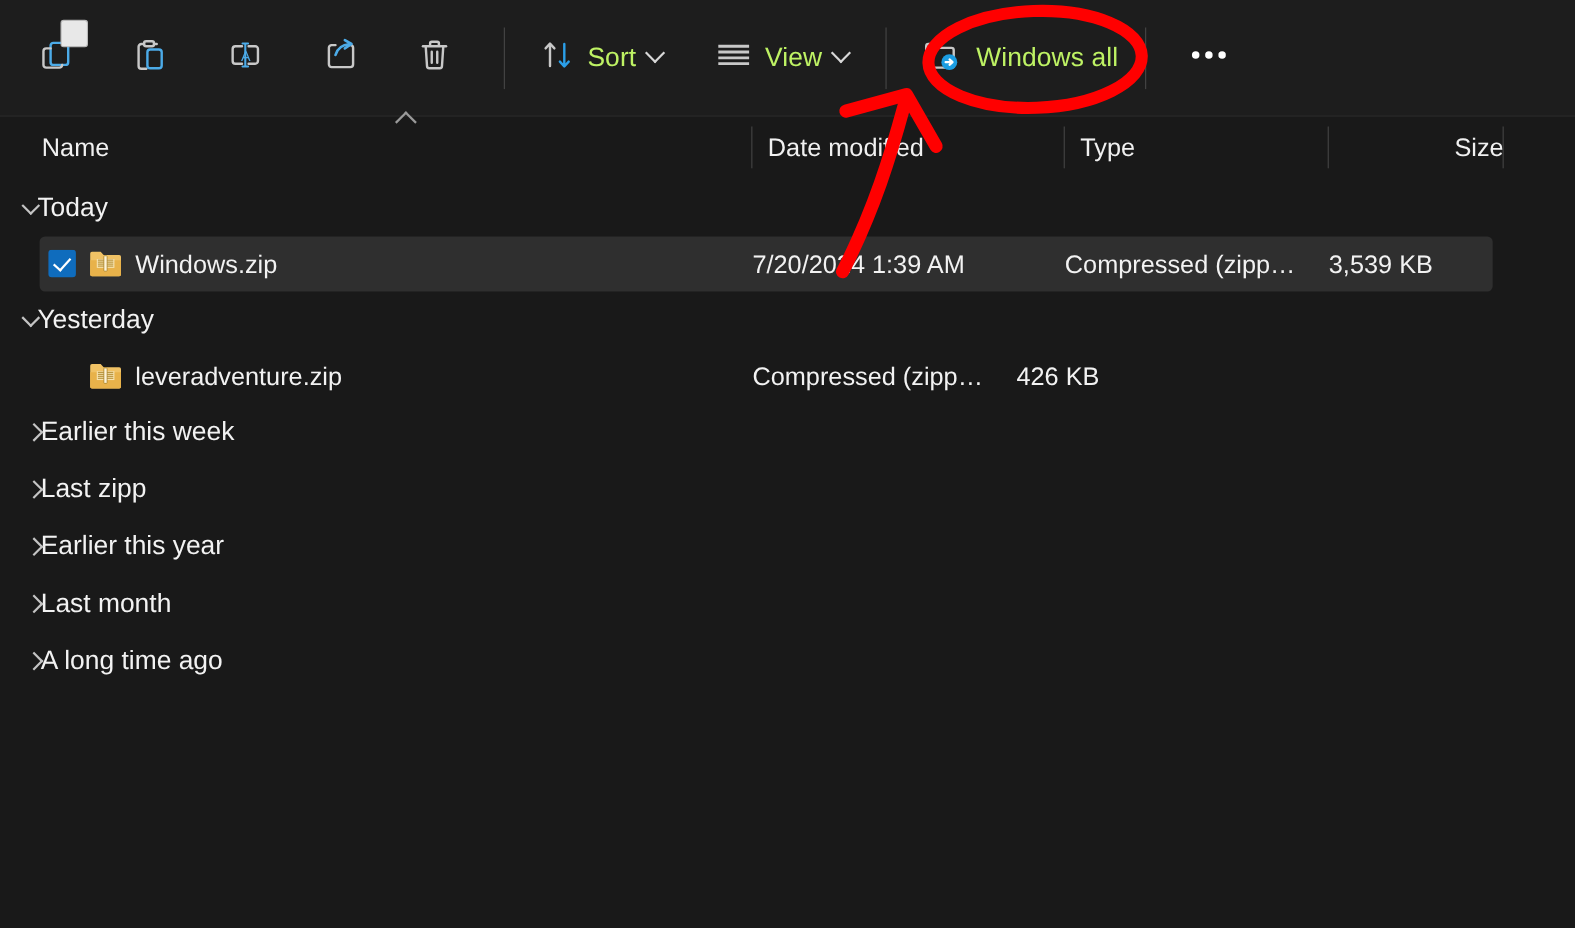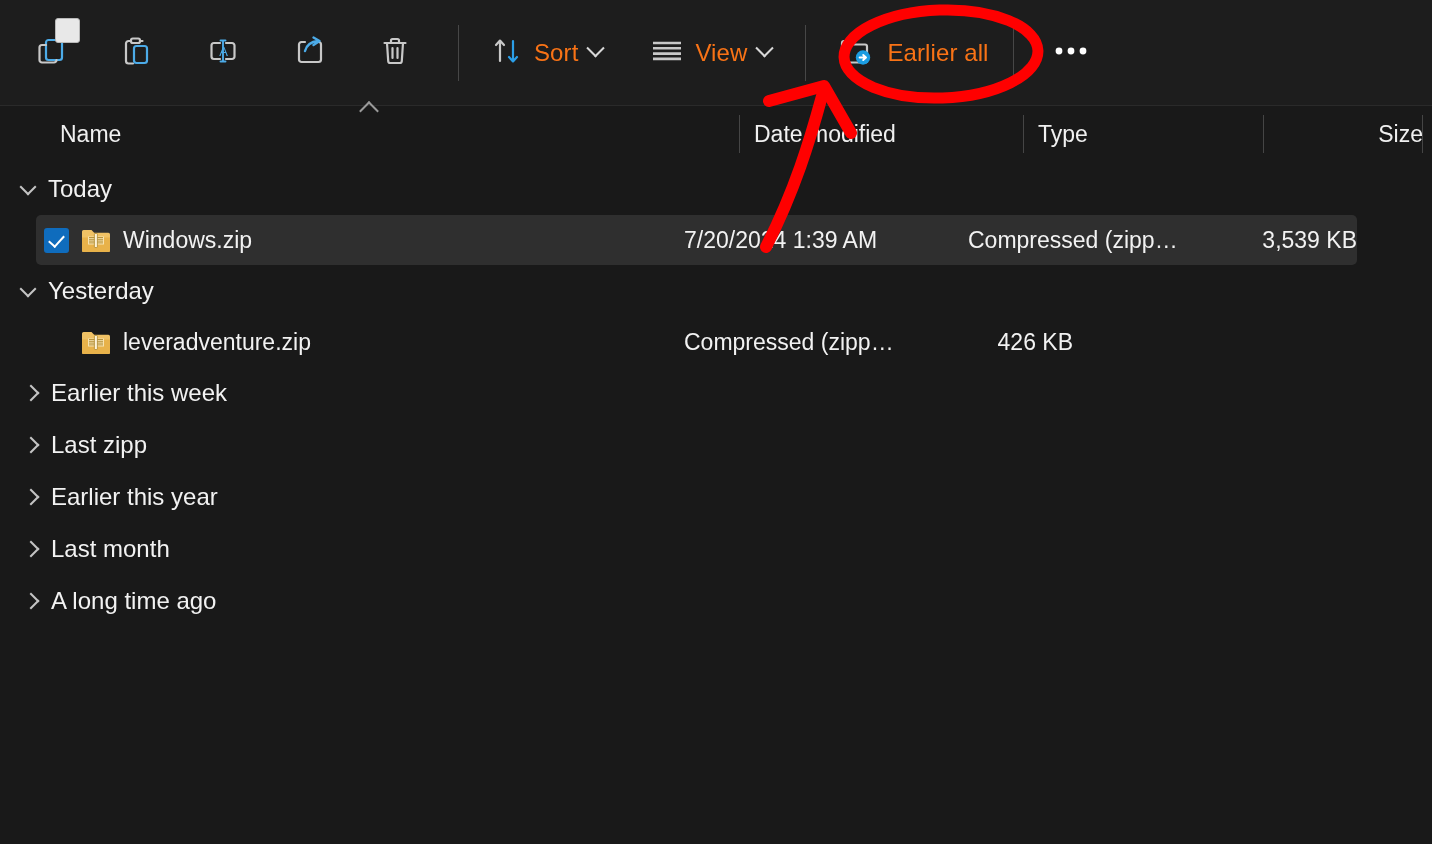--- a/index.html
+++ b/index.html
@@ -40,21 +40,21 @@
     gap: 11px;
     border-radius: 6px;
     cursor: default;
     padding: 0 10px;
     flex: 0 0 auto;
   }
   .tb-icon-btn { width: 86px; }
 
   .tb-label {
     font-size: 24px;
-    color: #f97316;
+    color: #bef264;
     white-space: nowrap;
     letter-spacing: 0.1px;
   }
 
   .chev-down {
     width: 13px; height: 13px;
     border-right: 2px solid #d8d8d8;
     border-bottom: 2px solid #d8d8d8;
     transform: rotate(45deg) translate(-3px,-3px);
     flex: 0 0 auto;
@@ -85,21 +85,21 @@
     flex: 0 0 auto;
     padding-left: 14px;
   }
   .col::after {
     content: "";
     position: absolute;
     right: 0; top: 8px;
     width: 1px; height: 38px;
     background: #454545;
   }
-  .col-name  { width: 740px; padding-left: 60px; }
+  .col-name  { width: 684px; padding-left: 38px; }
   .col-date  { width: 284px; }
   .col-type  { width: 240px; }
   .col-size  { width: 159px; justify-content: flex-end; }
   .col-last  { width: 65px; }
   .col-last::after { display: none; }
 
   .col-label {
     font-size: 23px;
     color: #f0f0f0;
     white-space: nowrap;
@@ -129,21 +129,20 @@
     left: 0; top: 163px;
     width: 1432px;
     height: 681px;
   }
 
   .group-row {
     height: 52px;
     display: flex;
     align-items: center;
     padding-left: 22px;
-    gap: 14px;
   }
 
   .chev {
     width: 12px; height: 12px;
     border-right: 2px solid #c4c4c4;
     border-bottom: 2px solid #c4c4c4;
     flex: 0 0 auto;
   }
   .chev-open  { transform: rotate(45deg); margin-top: -5px; }
   .chev-closed{ transform: rotate(-45deg); margin-left: 3px; }
@@ -164,24 +163,24 @@
   }
   .file-row.selected { background: #2f2f2f; }
 
   .cell {
     font-size: 23px;
     color: #f2f2f2;
     white-space: nowrap;
     overflow: hidden;
     flex: 0 0 auto;
   }
-  .cell-name { width: 648px; display: flex; align-items: center; gap: 12px; padding-left: 8px; }
+  .cell-name { width: 648px; display: flex; align-items: flex-start; gap: 12px; padding-left: 8px; }
   .cell-date { width: 284px; }
   .cell-type { width: 240px; }
-  .cell-size { width: 159px; text-align: right; padding-right: 10px; }
+  .cell-size { width: 159px; text-align: left; padding-right: 10px; }
 
   .row-checkbox {
     width: 25px; height: 25px;
     border-radius: 3px;
     flex: 0 0 auto;
     position: relative;
     background: transparent;
   }
   .row-checkbox.checked { background: #0f6cbd; }
   .row-checkbox.checked::after {
@@ -297,21 +296,21 @@
     <div style="width:22px;flex:0 0 auto;"></div>
 
     <div class="tb-btn">
       <span>
         <svg width="38" height="34" viewBox="0 0 38 34">
           <path d="M4 26.5 V9 A2 2 0 0 1 6 7 H13.5 L16.5 10.5 H27 A2 2 0 0 1 29 12.5 V26.5 A2 2 0 0 1 27 28.5 H6 A2 2 0 0 1 4 26.5 Z" fill="none" stroke="#c9c9c9" stroke-width="2.2" stroke-linejoin="round"></path>
           <circle cx="25" cy="23.5" r="7.2" fill="#1b9de2"></circle>
           <path d="M21.6 23.5 H27.6 M25.2 21 L28 23.5 L25.2 26" fill="none" stroke="#ffffff" stroke-width="1.9" stroke-linecap="round" stroke-linejoin="round"></path>
         </svg>
       </span>
-      <span class="tb-label">Earlier all</span>
+      <span class="tb-label">Windows all</span>
     </div>
 
     <div style="width:14px;flex:0 0 auto;"></div>
     <div class="tb-sep"></div>
     <div style="width:14px;flex:0 0 auto;"></div>
 
     <div class="tb-btn tb-icon-btn">
       <span>
         <svg width="40" height="14" viewBox="0 0 40 14">
           <circle cx="8" cy="7" r="3.4" fill="#ffffff"></circle>

